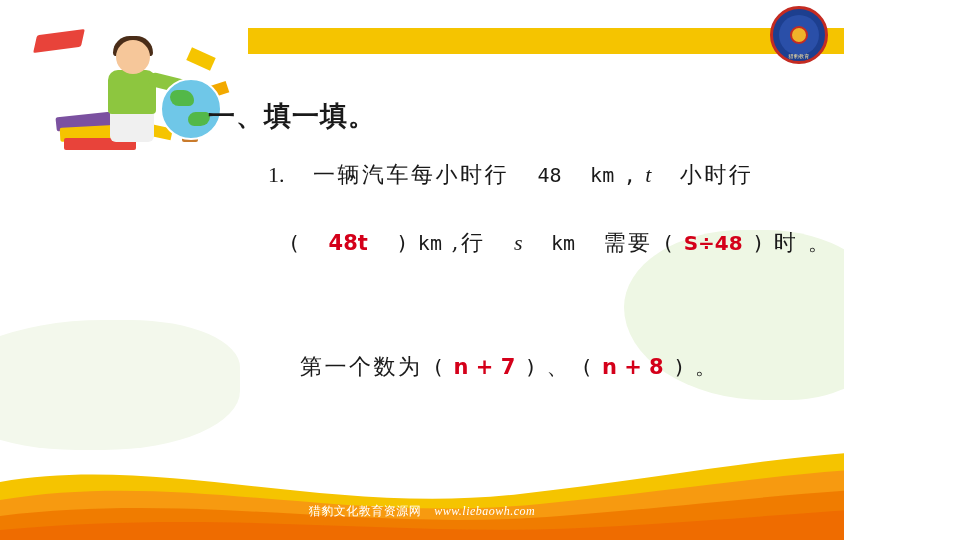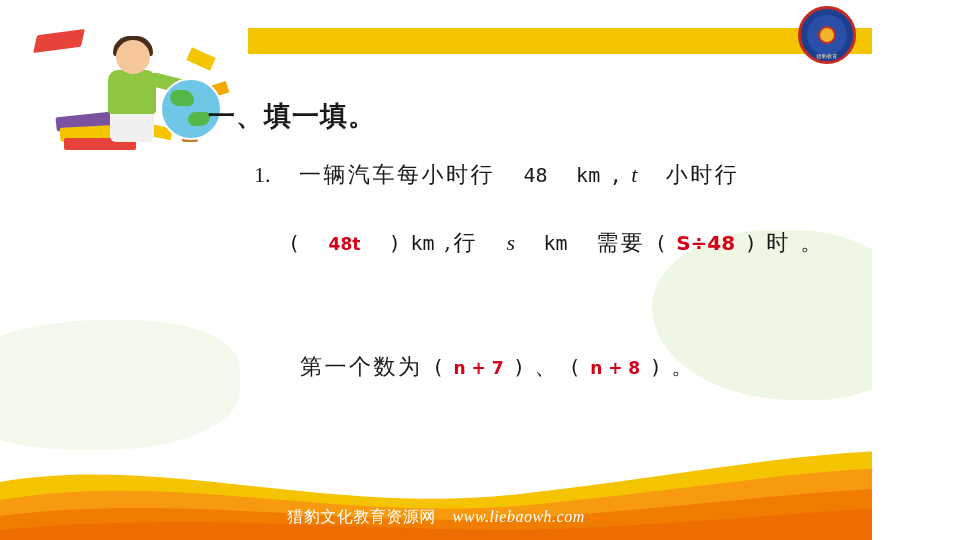--- a/index.html
+++ b/index.html
@@ -12,21 +12,20 @@
     overflow: hidden;
     font-family: "Liberation Serif", serif;
     background: #ffffff;
   }
   .slide {
     position: relative;
     width: 844px;
     height: 540px;
     background: #ffffff;
     overflow: hidden;
-    padding-left: 28px;
   }
 
   
   .top-bar {
     position: absolute;
     left: 248px;
     top: 28px;
     width: 630px;
     height: 26px;
     background: #f5c400;
@@ -328,43 +327,43 @@
   }
   .mono-num {
     font-family: "DejaVu Sans Mono", monospace;
     font-size: 20px;
     letter-spacing: 0;
   }
   .ans {
     color: #d4001a;
     font-weight: bold;
     font-family: "DejaVu Sans", sans-serif;
-    font-size: 17px;
+    font-size: 21px;
     letter-spacing: 0;
   }
   .ans-sm {
     color: #d4001a;
     font-weight: bold;
     font-family: "DejaVu Sans", sans-serif;
     font-size: 20px;
     letter-spacing: 0;
   }
-  .q1a { left: 254px; top: 160px; }
+  .q1a { left: 268px; top: 160px; }
   .q1b { left: 288px; top: 228px; }
   .q2a { left: 258px; top: 296px; }
   .q2b { left: 300px; top: 352px; }
 
   
   .footer-text {
     position: absolute;
     left: 0;
     right: 0;
-    bottom: 12px;
+    bottom: 20px;
     text-align: center;
-    font-size: 16px;
+    font-size: 12px;
     color: #ffffff;
     z-index: 5;
     font-family: "DejaVu Sans", sans-serif;
     letter-spacing: 0.5px;
     margin-top: 30px;
   }
   .footer-text .url {
     font-family: "Liberation Serif", serif;
     font-style: italic;
   }

